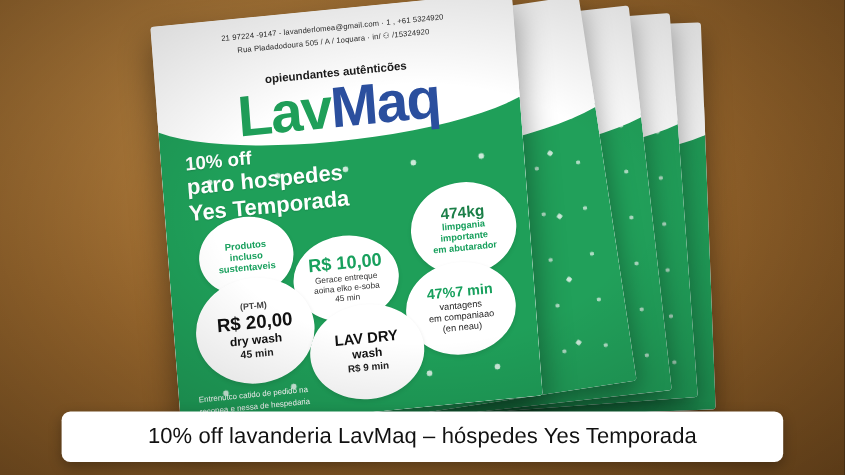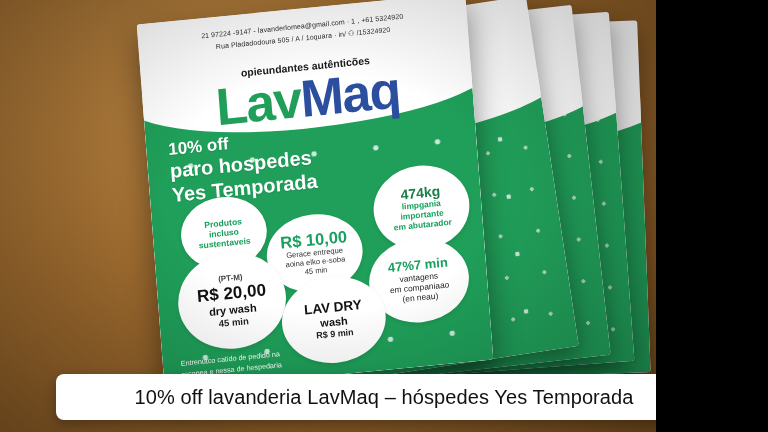--- a/index.html
+++ b/index.html
@@ -8,21 +8,21 @@
     background: #000;
   }
   body {
     width: 768px;
     height: 432px;
     overflow: hidden;
     font-family: "Liberation Sans", sans-serif;
   }
   .scene {
     position: relative;
-    width: 656px;
+    width: 768px;
     height: 432px;
     overflow: hidden;
     background: radial-gradient(ellipse at 30% 20%, #b5813f 0%, #9d6a2e 45%, #7d5120 100%);
   }
   
   .vignette {
     position: absolute;
     inset: 0;
     background: radial-gradient(ellipse at 50% 45%, rgba(0,0,0,0) 35%, rgba(0,0,0,0.28) 100%);
     pointer-events: none;

